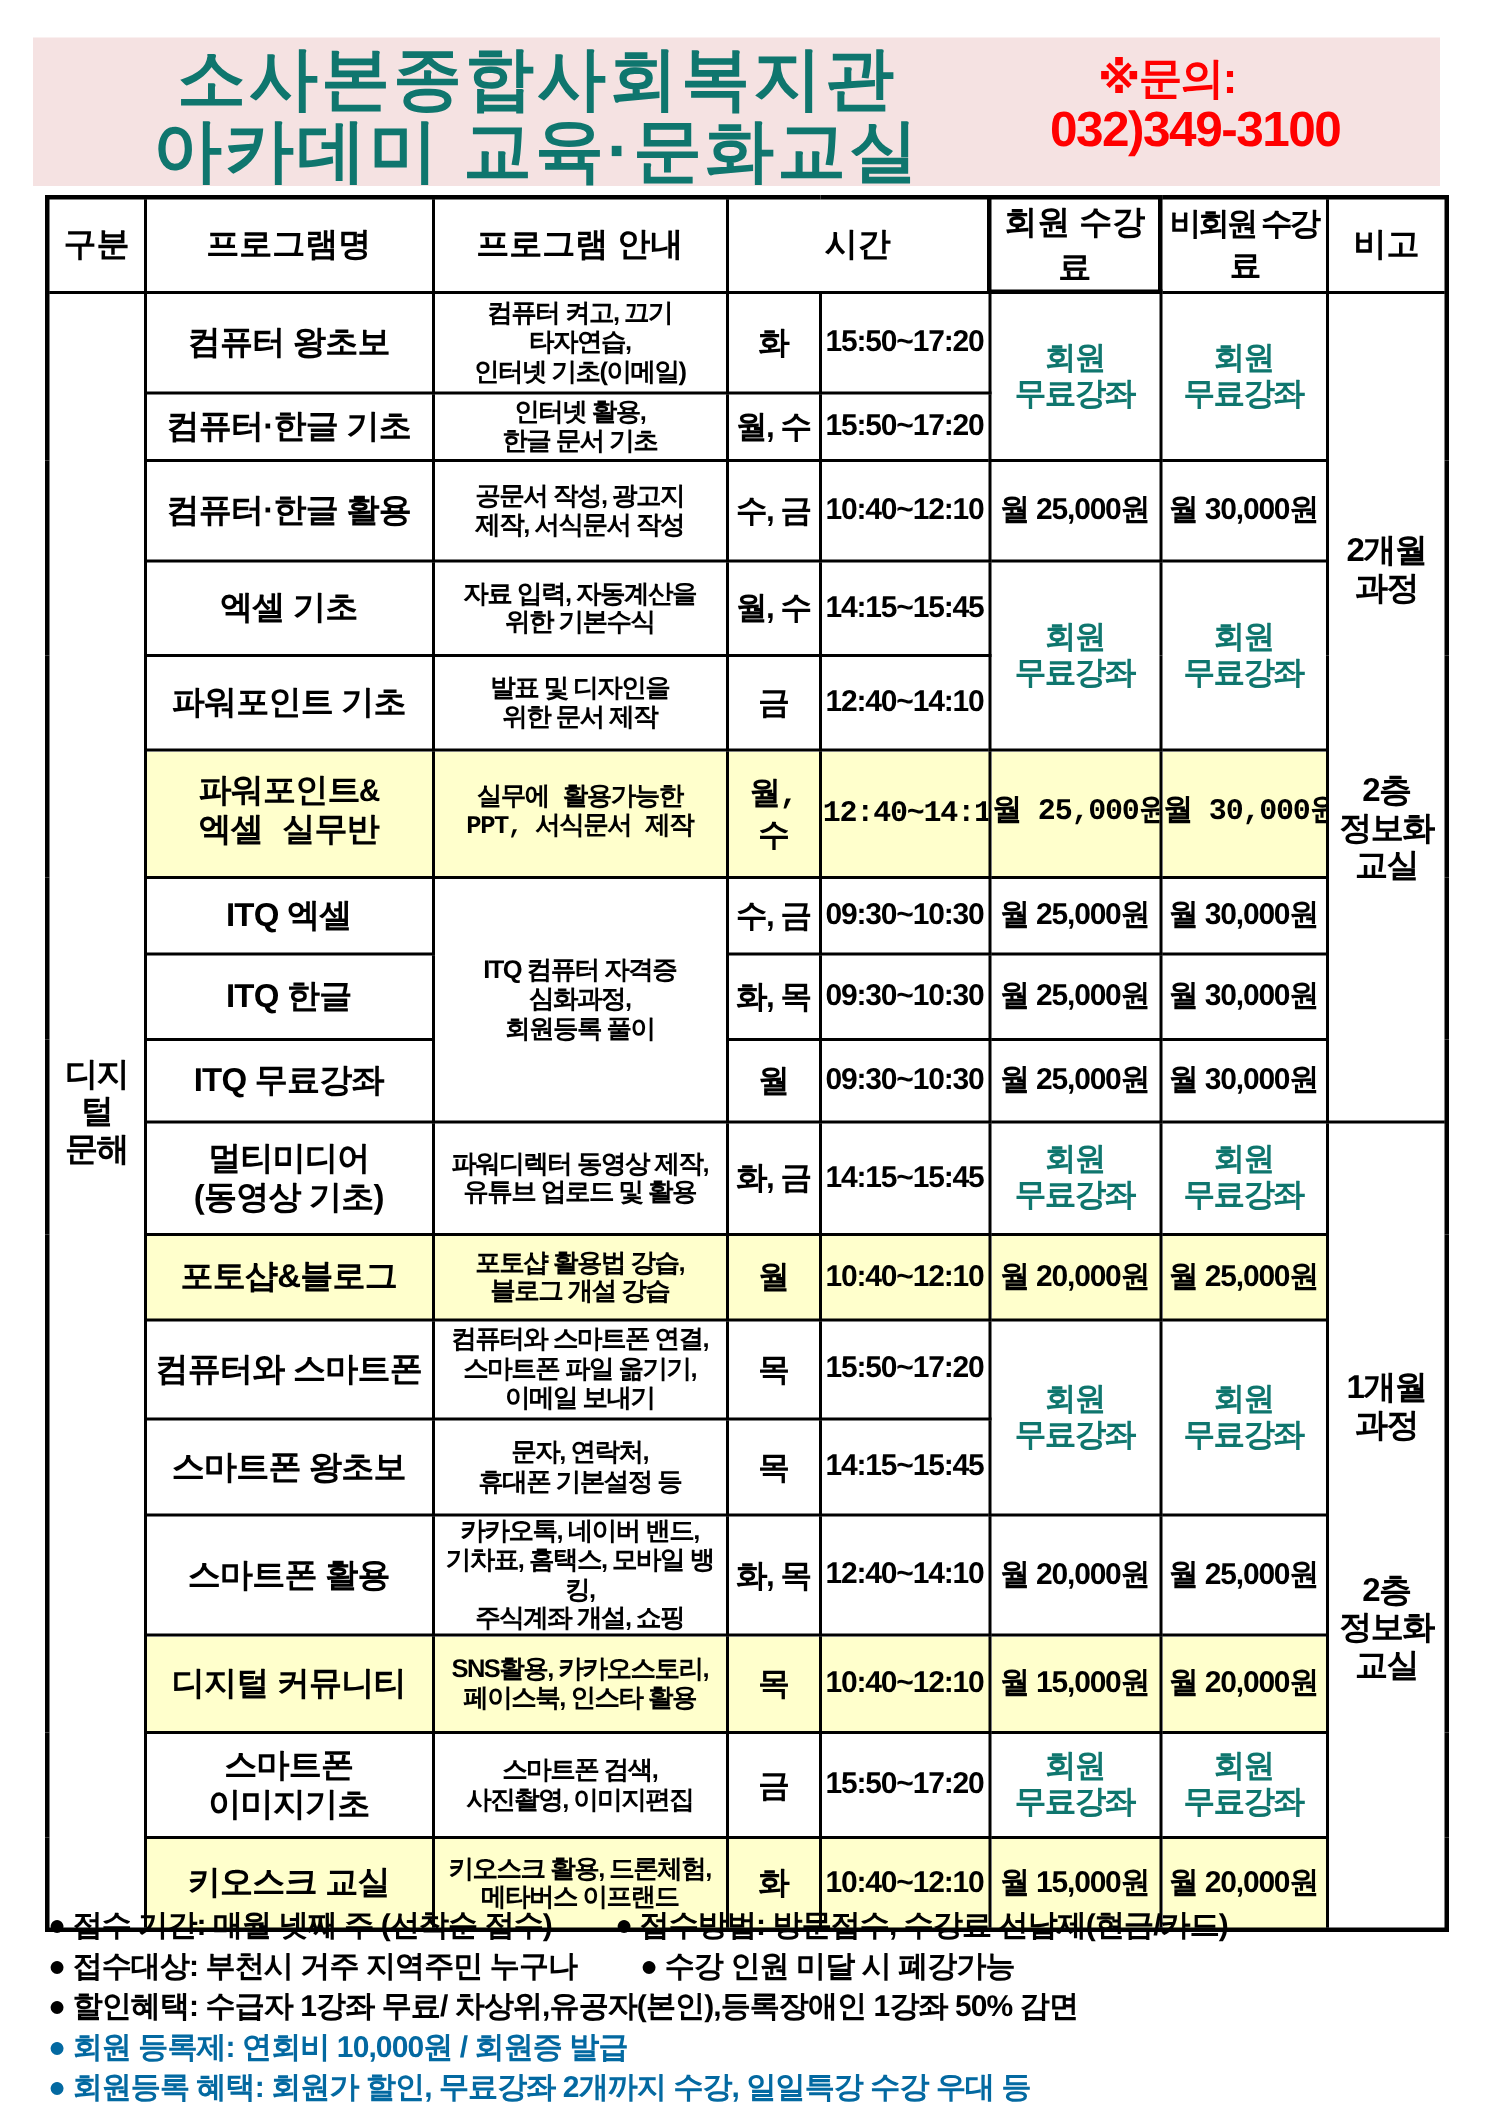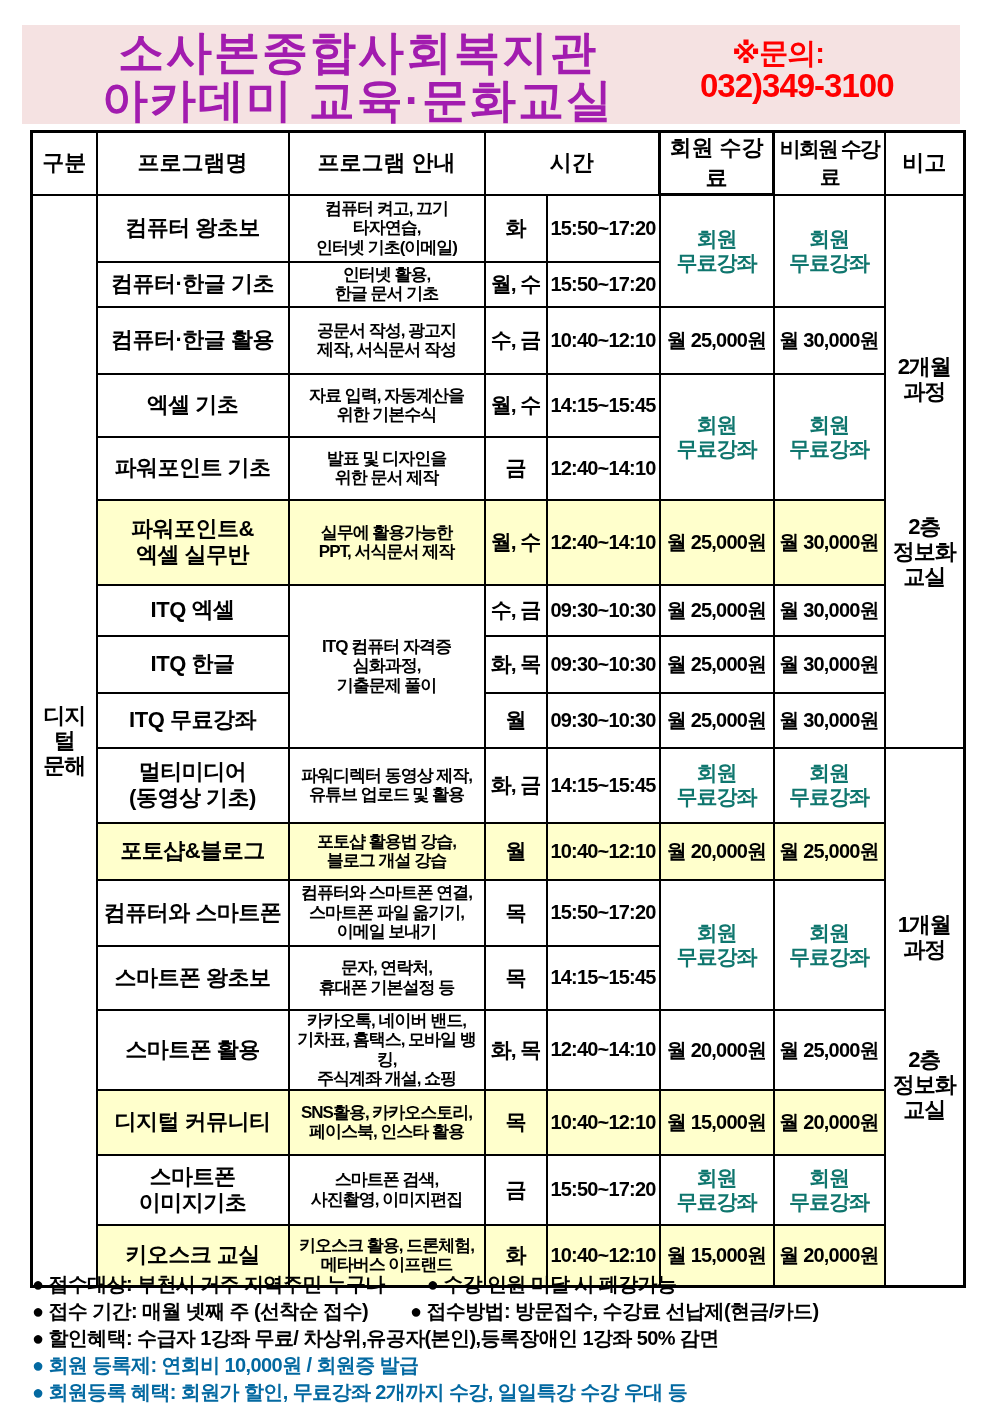--- a/index.html
+++ b/index.html
@@ -18,21 +18,21 @@
     position: absolute; left: 22px; top: 25px;
     width: 938px; height: 99px;
     background: #f5e2e2;
     display: flex; align-items: stretch;
   }
   .banner-title {
     flex: 1; text-align: center;
     font-size: 46px; line-height: 48px;
     font-weight: 900; letter-spacing: 2px;
     padding-top: 3px;
-    color: #a21caf;
+    color: #0f766e;
   }
   .banner-contact {
     width: 266px; color: #ff0000; padding-top: 13px;
   }
   .contact-label {
     font-size: 29px; line-height: 30px;
     padding-left: 38px; letter-spacing: -1px;
   }
   .contact-phone {
     font-size: 33px; line-height: 36px;
@@ -228,21 +228,21 @@
           <div>발표 및 디자인을</div>
           <div>위한 문서 제작</div>
         </td>
         <td class="day">
           <div>금</div>
         </td>
         <td class="time">
           <div>12:40~14:10</div>
         </td>
       </tr>
-      <tr class="yellow" style="height: 85px;">
+      <tr class="yellow" style="height: 85px; font-family: Liberation Mono, monospace;">
         <td class="program">
           <div>파워포인트&amp;</div>
           <div>엑셀 실무반</div>
         </td>
         <td class="guide">
           <div>실무에 활용가능한</div>
           <div>PPT, 서식문서 제작</div>
         </td>
         <td class="day">
           <div>월, 수</div>
@@ -257,21 +257,21 @@
           <div>월 30,000원</div>
         </td>
       </tr>
       <tr style="height: 51px;">
         <td class="program">
           <div>ITQ 엑셀</div>
         </td>
         <td class="guide" rowspan="3">
           <div>ITQ 컴퓨터 자격증</div>
           <div>심화과정,</div>
-          <div>기출문제 풀이</div>
+          <div>회원등록 풀이</div>
         </td>
         <td class="day">
           <div>수, 금</div>
         </td>
         <td class="time">
           <div>09:30~10:30</div>
         </td>
         <td class="fee">
           <div>월 25,000원</div>
         </td>
@@ -494,18 +494,18 @@
           <div>월 15,000원</div>
         </td>
         <td class="fee">
           <div>월 20,000원</div>
         </td>
       </tr>
     </tbody>
 </table>
 
 <div class="notes" id="notes">
+    <div class="note-line"><span class="seg">● 접수 기간: 매월 넷째 주 (선착순 접수)</span><span class="seg">● 접수방법: 방문접수, 수강료 선납제(현금/카드)</span></div>
     <div class="note-line"><span class="seg">● 접수대상: 부천시 거주 지역주민 누구나</span><span class="seg">● 수강 인원 미달 시 폐강가능</span></div>
-    <div class="note-line"><span class="seg">● 접수 기간: 매월 넷째 주 (선착순 접수)</span><span class="seg">● 접수방법: 방문접수, 수강료 선납제(현금/카드)</span></div>
     <div class="note-line"><span class="seg">● 할인혜택: 수급자 1강좌 무료/ 차상위,유공자(본인),등록장애인 1강좌 50% 감면</span></div>
     <div class="note-line red"><span class="seg">● 회원 등록제: 연회비 10,000원 / 회원증 발급</span></div>
     <div class="note-line red"><span class="seg">● 회원등록 혜택: 회원가 할인, 무료강좌 2개까지 수강, 일일특강 수강 우대 등</span></div>
   </div>
 
 </body></html>

